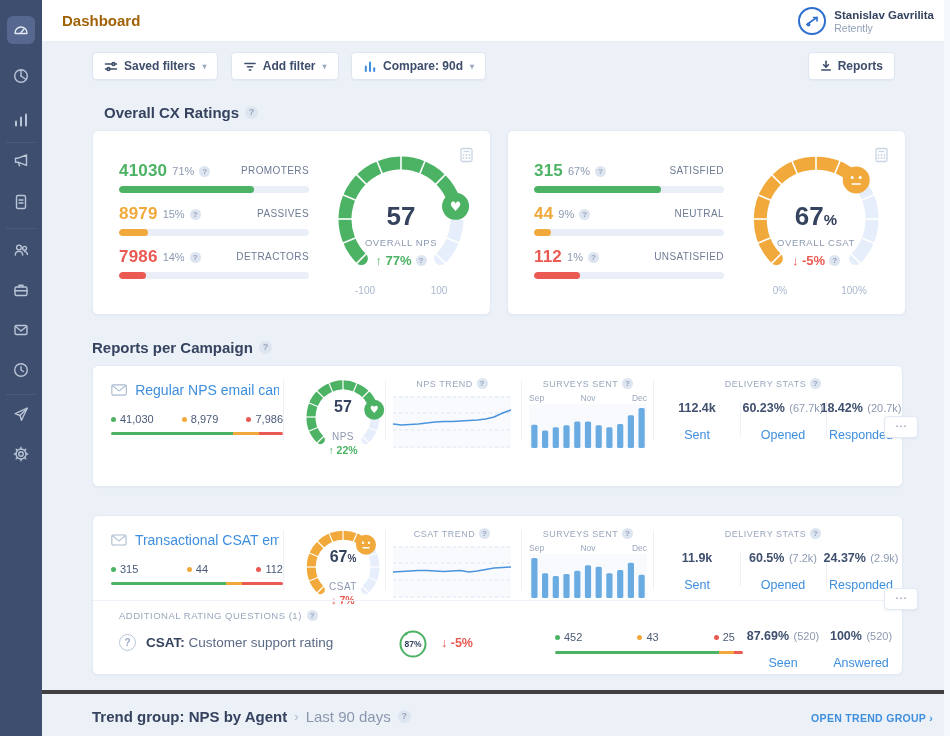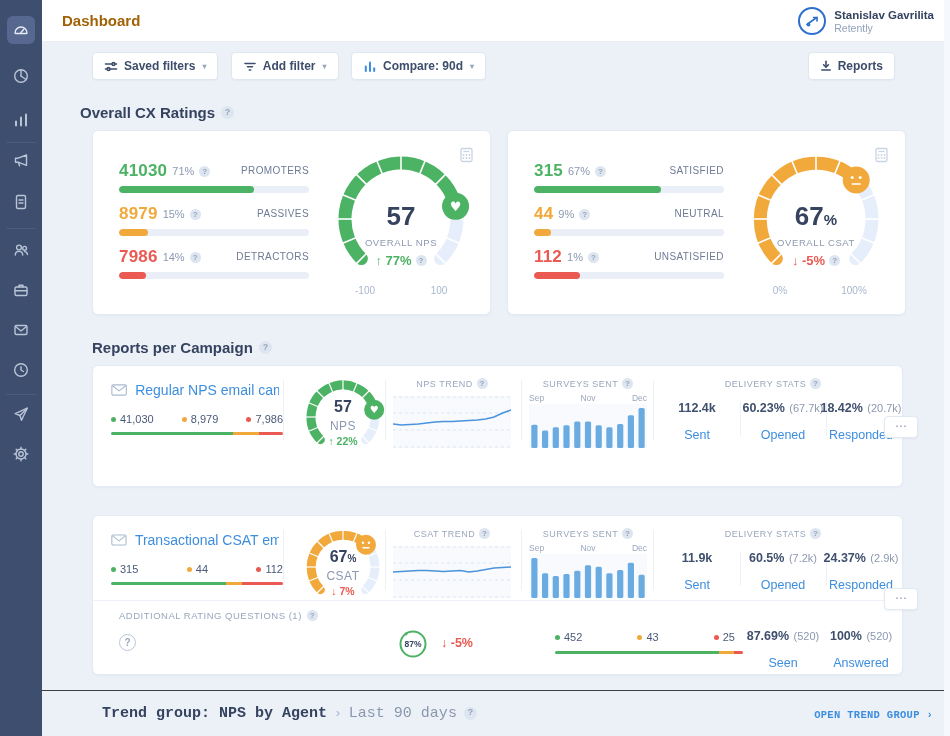--- a/index.html
+++ b/index.html
@@ -59,21 +59,21 @@
   .legend{position:absolute;left:18px;display:flex;gap:0;width:172px;justify-content:space-between;}
   .legend .li{display:flex;align-items:center;gap:4px;font-size:11px;color:#4a5a78;}
   .dot{width:5px;height:5px;border-radius:50%;}
   .stack{position:absolute;left:18px;height:3px;border-radius:2px;overflow:hidden;display:flex;width:172px;}
   .seg{height:100%;}
   .vdiv{position:absolute;top:14px;height:60px;width:1px;background:#edf1f7;}
   .mini-wrap{position:absolute;left:200px;top:4px;width:100px;height:92px;}
   .mini-center{position:absolute;left:0;top:28px;width:100px;display:flex;flex-direction:column;align-items:center;}
   .m-value{font-size:16px;font-weight:bold;color:#35435f;line-height:16px;}
   .m-suffix{font-size:10px;}
-  .m-label{margin-top:2px;font-size:12px;color:#8c99b0;letter-spacing:.5px;}
+  .m-label{margin-top:14px;font-size:10px;color:#8c99b0;letter-spacing:.5px;}
   .m-delta{margin-top:2px;font-size:10.5px;font-weight:bold;}
   .chart-label{position:absolute;top:12px;font-size:9px;color:#9aa7bd;letter-spacing:.5px;display:flex;align-items:center;gap:4px;justify-content:center;}
   .trend-box{position:absolute;left:300px;top:30px;}
   .months{position:absolute;left:436px;top:27px;width:118px;display:flex;justify-content:space-between;font-size:8.5px;color:#9aa7bd;}
   .bars-box{position:absolute;left:436px;top:38px;}
   .stats-label{left:560px;width:240px;}
   .stat-col{position:absolute;top:32px;width:82px;text-align:center;}
   .stat-value{font-size:12.5px;font-weight:bold;color:#3f4f6e;}
   .stat-paren{font-size:11px;color:#8c99b0;font-weight:normal;}
   .stat-link{margin-top:12px;font-size:12.5px;color:#3e8ede;cursor:pointer;}
@@ -86,21 +86,21 @@
   .q-icon{position:absolute;left:26px;top:118px;width:17px;height:17px;border:1.5px solid #b9c6d8;border-radius:50%;color:#9aa9c0;font-size:10px;font-weight:bold;text-align:center;line-height:15px;}
   .q-text{position:absolute;left:53px;top:119px;font-size:13.5px;color:#5b6a85;}
   .q-prefix{font-weight:bold;color:#35435f;}
   .ring-wrap{position:absolute;left:304px;top:112px;width:32px;height:32px;}
   .ring-text{position:absolute;left:0;top:11px;width:32px;text-align:center;font-size:8.5px;font-weight:bold;color:#35435f;}
   .q-delta{position:absolute;left:348px;top:120px;font-size:12.5px;font-weight:bold;}
   .q-legend{left:462px;top:115px;width:180px;}
   .q-stack{left:462px;top:135px;width:188px;}
   .q-stat{top:110px;}
   
-  .trendgroup{position:absolute;left:10px;right:0;top:690px;height:46px;border-top:1px solid #404040;font-family:Liberation Mono, monospace;}
+  .trendgroup{position:absolute;left:0;right:0;top:690px;height:46px;border-top:4px solid #404040;}
   .tg-left{position:absolute;left:92px;top:14px;display:flex;align-items:center;gap:7px;}
   .tg-title{font-size:15px;font-weight:bold;color:#35435f;}
   .tg-sep{font-size:13px;color:#a8b6cc;}
   .tg-sub{font-size:15px;color:#8a97ad;}
   .tg-link{position:absolute;right:17px;top:18px;font-size:10.5px;font-weight:bold;color:#3e8ede;letter-spacing:.3px;cursor:pointer;}
   .scroll-strip{position:absolute;right:0;top:0;bottom:0;width:6px;background:#f5f8fc;z-index:10;}
   svg.ic{display:block;}
 </style>
 </head>
 <body>
@@ -235,21 +235,21 @@
     <button class="btn btn-export">
       <svg class="ic" width="12" height="12" viewBox="0 0 12 12">
           <path d="M6 1.2v5.6"></path>
           <path d="M3.6 4.8L6 7.2l2.4-2.4"></path>
           <path d="M1.8 10h8.4"></path>
         </svg>
       <span>Reports</span>
     </button>
   </div>
 
-  <div class="section-title" style="left:80px;top:104px">
+  <div class="section-title" style="left:104px;top:104px">
     <span>Overall CX Ratings</span>
     <span class="help">?</span>
   </div>
 
   <div class="card" style="left:92px;top:130px;width:399px;height:185px">
     <div class="metrics">
       <div class="metric-row">
         <div class="metric-top">
           <span class="metric-value c-green">41030</span>
           <span class="metric-pct">71%</span>
@@ -634,20 +634,23 @@
     <div class="stat-col" style="left:727px">
       <div><span class="stat-value">24.37%</span> <span class="stat-paren">(2.9k)</span></div>
       <div class="stat-link">Responded</div>
     </div>
     <div class="hdiv"></div>
     <div class="addl-label">
       <span>ADDITIONAL RATING QUESTIONS (1)</span>
       <span class="help sm">?</span>
     </div>
     <div class="q-icon">?</div>
+    <div class="q-text">
+      <span class="q-prefix">CSAT:</span><span> Customer support rating</span>
+    </div>
     <div class="ring-wrap">
       <svg class="ic" width="32" height="32" viewBox="0 0 32 32">
           <circle cx="16" cy="16" r="12.5" fill="none" stroke="#4cb264" stroke-width="2"></circle>
           <circle cx="9" cy="6" r="1.4" fill="#4cb264"></circle>
         </svg>
       <div class="ring-text">87%</div>
     </div>
     <div class="q-delta c-red">↓ -5%</div>
     <div class="legend q-legend">
       <span class="li">

